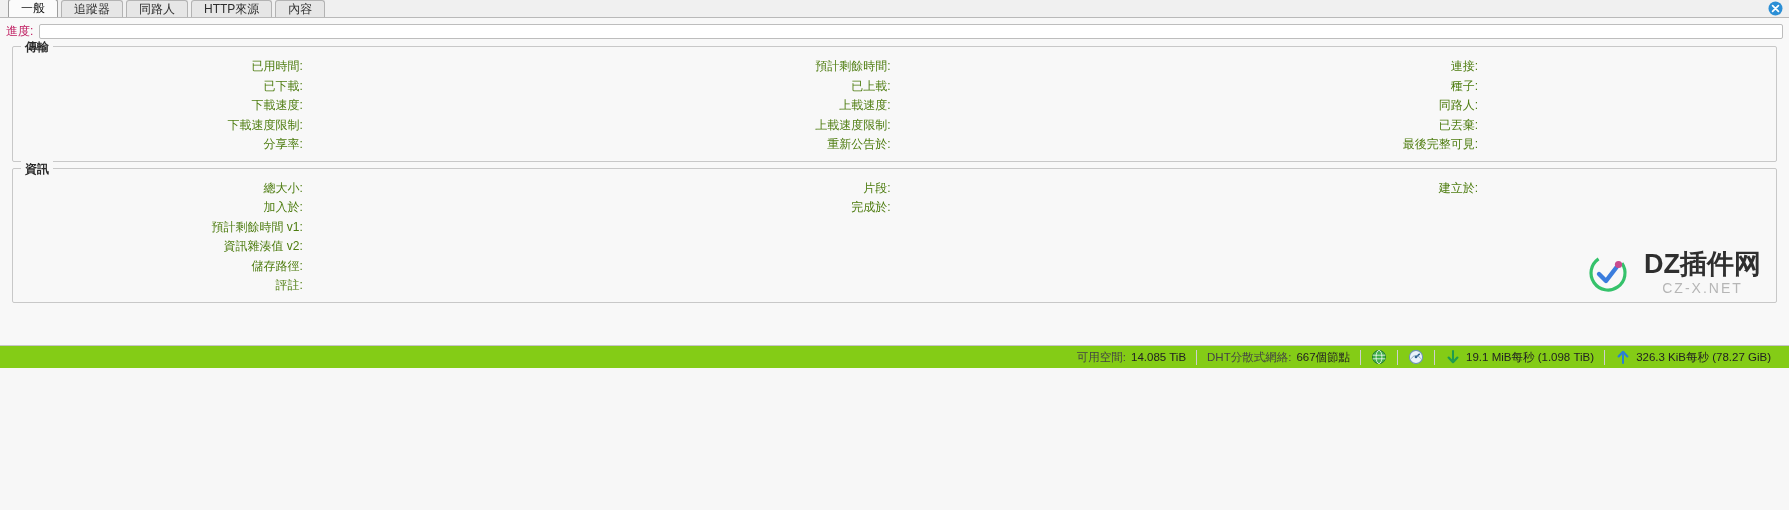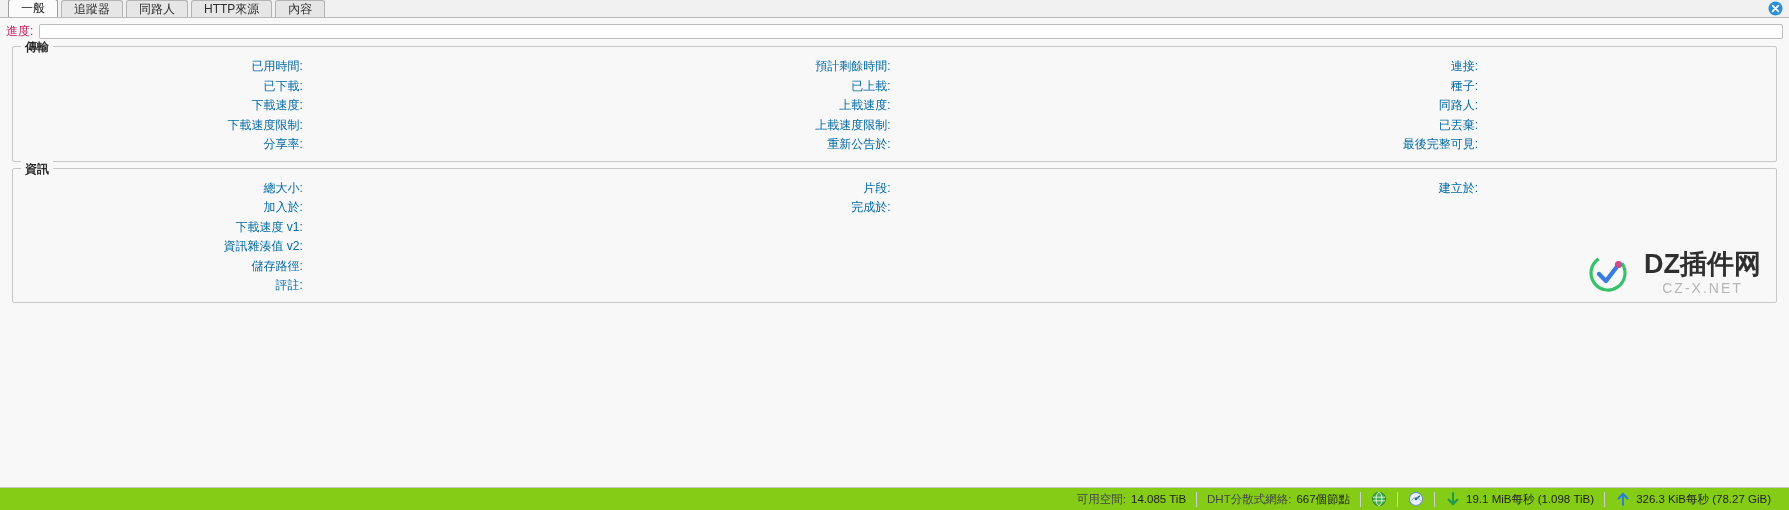--- a/index.html
+++ b/index.html
@@ -3,21 +3,21 @@
 <meta charset="utf-8">
 <style>
   html,body{margin:0;padding:0;}
   body{
     width:1789px;height:510px;overflow:hidden;
     background:#f7f7f7;
     font-family:"Liberation Sans","DejaVu Sans",sans-serif;
     font-size:12px;color:#3a3a3a;
     -webkit-font-smoothing:antialiased;
   }
-  .app{position:relative;width:1789px;height:510px;display:flex;flex-direction:column;background:#f8f8f8;}
+  .app{position:relative;width:1789px;height:368px;display:flex;flex-direction:column;background:#f8f8f8;}
 
   
   .tabbar{
     position:relative;height:18px;background:#f0f0f0;
     border-bottom:1px solid #b9b9b9;
     display:flex;align-items:flex-end;padding-left:8px;box-sizing:border-box;
   }
   .tab{
     height:17px;line-height:16px;padding:0 12px;margin-right:3px;
     background:#e6e6e6;border:1px solid #b3b3b3;border-bottom:none;
@@ -53,21 +53,21 @@
   }
   .legend{
     position:absolute;top:-8px;left:8px;background:#f8f8f8;
     padding:0 4px;font-size:12px;font-weight:bold;color:#2b2b2b;white-space:nowrap;
   }
   .grid{display:flex;width:100%;}
   .col{flex:1;display:flex;flex-direction:column;min-width:0;}
   .frow{display:flex;align-items:center;height:19.5px;}
   .flabel{
     width:50%;text-align:right;padding-right:4px;box-sizing:border-box;
-    font-size:12px;color:#0369a1;white-space:nowrap;overflow:hidden;
+    font-size:12px;color:#4d7c0f;white-space:nowrap;overflow:hidden;
   }
   .fvalue{
     width:50%;padding-left:4px;box-sizing:border-box;
     font-size:12px;color:#222;white-space:nowrap;overflow:hidden;
   }
   .fieldset.info .frow{height:19.5px;}
 
   .filler{flex:1;background:#f8f8f8;position:relative;}
 
   
@@ -215,21 +215,21 @@
         <div class="col">
           <div class="frow">
             <div class="flabel">總大小:</div>
             <div class="fvalue"></div>
           </div>
           <div class="frow">
             <div class="flabel">加入於:</div>
             <div class="fvalue"></div>
           </div>
           <div class="frow">
-            <div class="flabel">下載速度 v1:</div>
+            <div class="flabel">預計剩餘時間 v1:</div>
             <div class="fvalue"></div>
           </div>
           <div class="frow">
             <div class="flabel">資訊雜湊值 v2:</div>
             <div class="fvalue"></div>
           </div>
           <div class="frow">
             <div class="flabel">儲存路徑:</div>
             <div class="fvalue"></div>
           </div>

